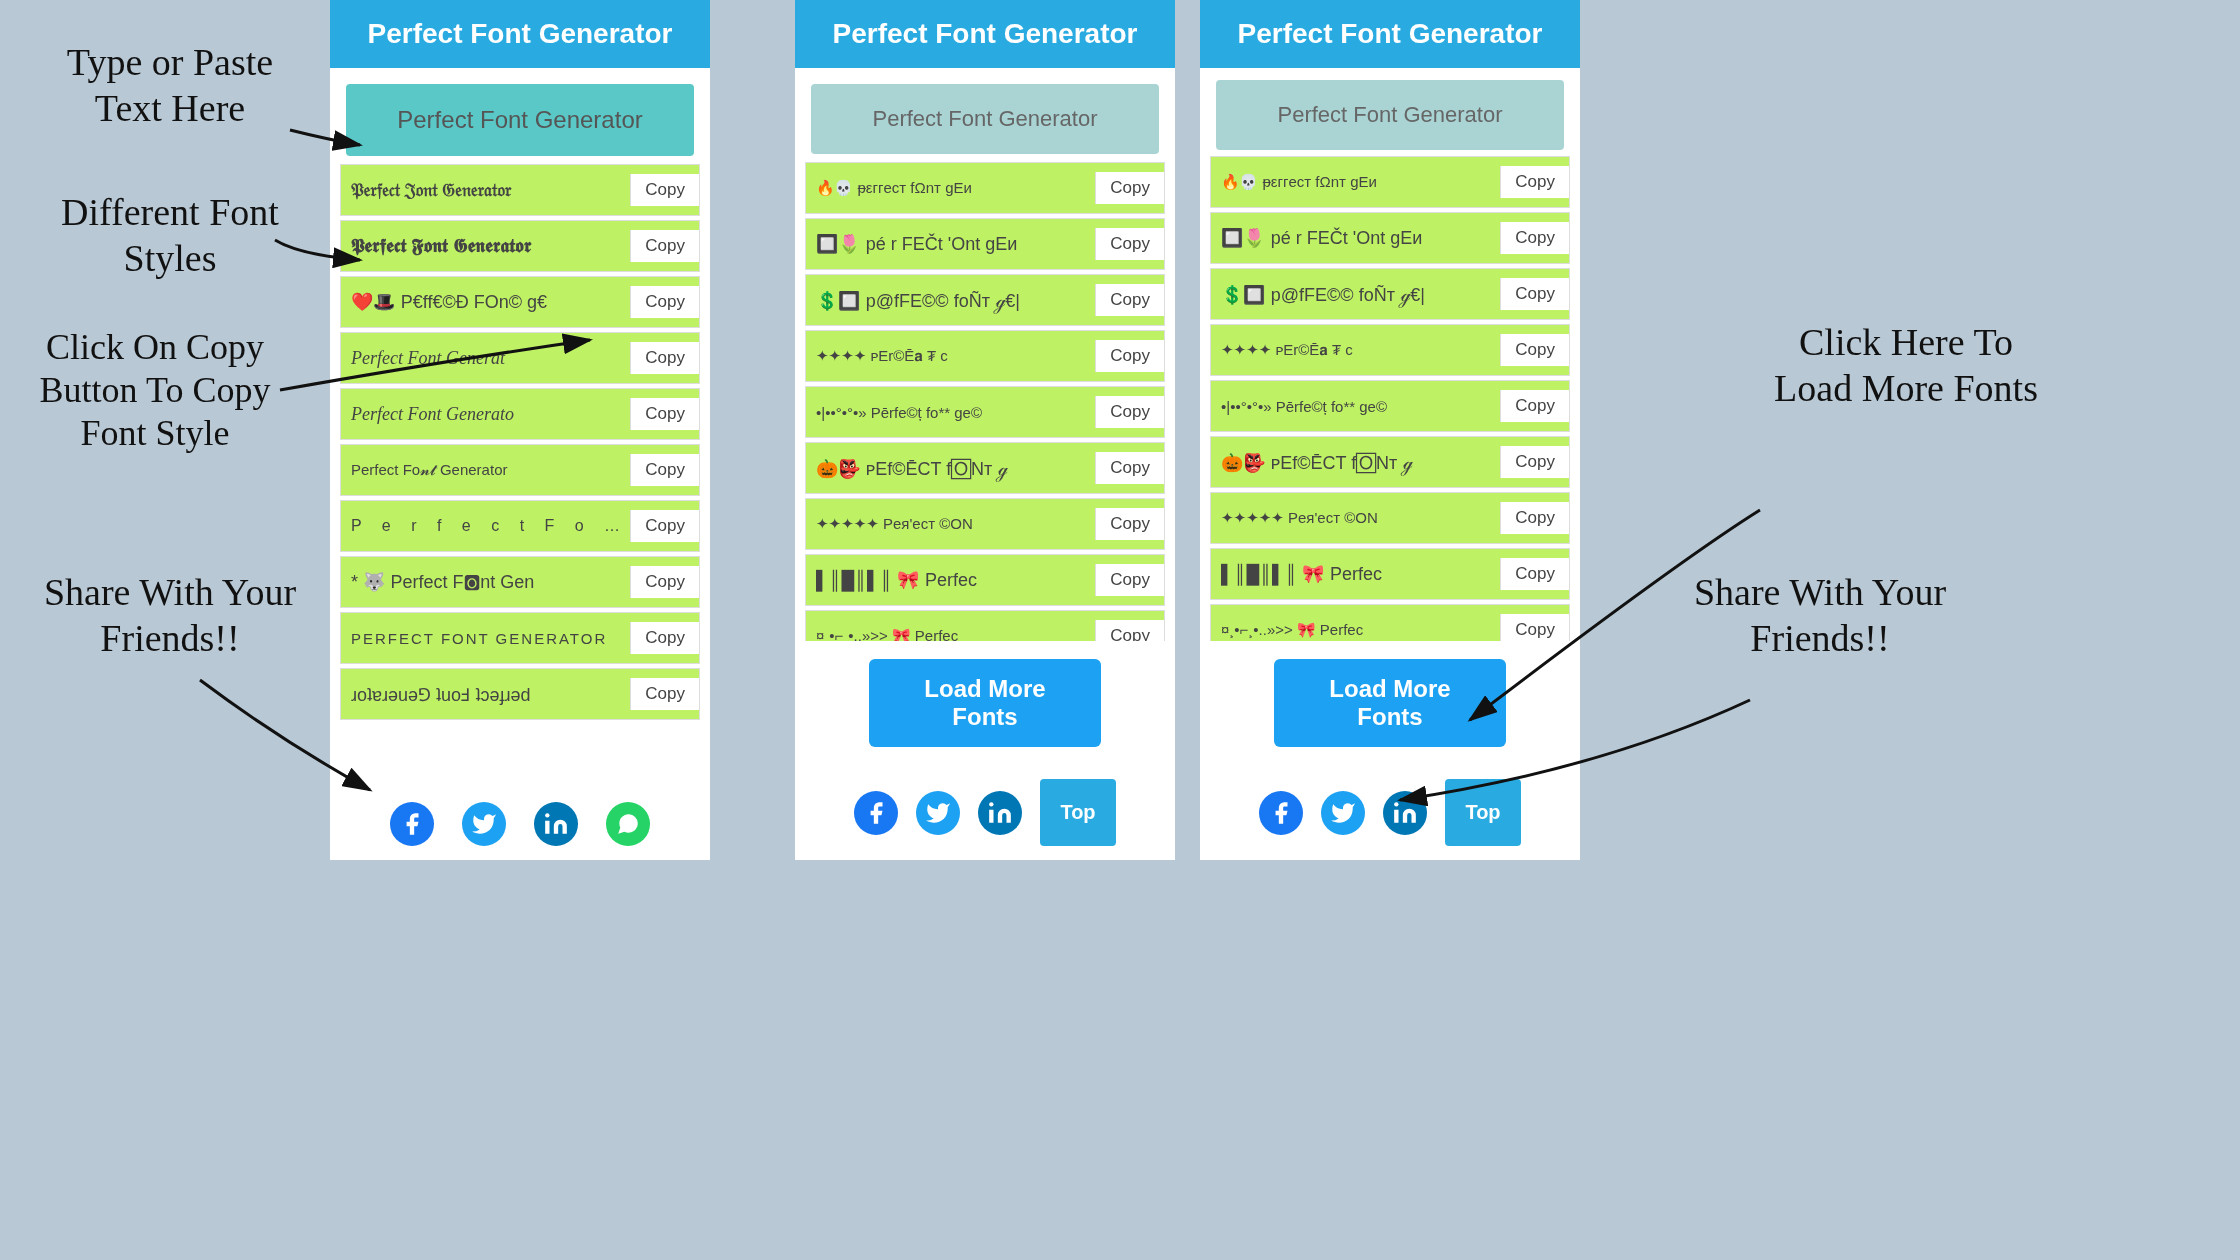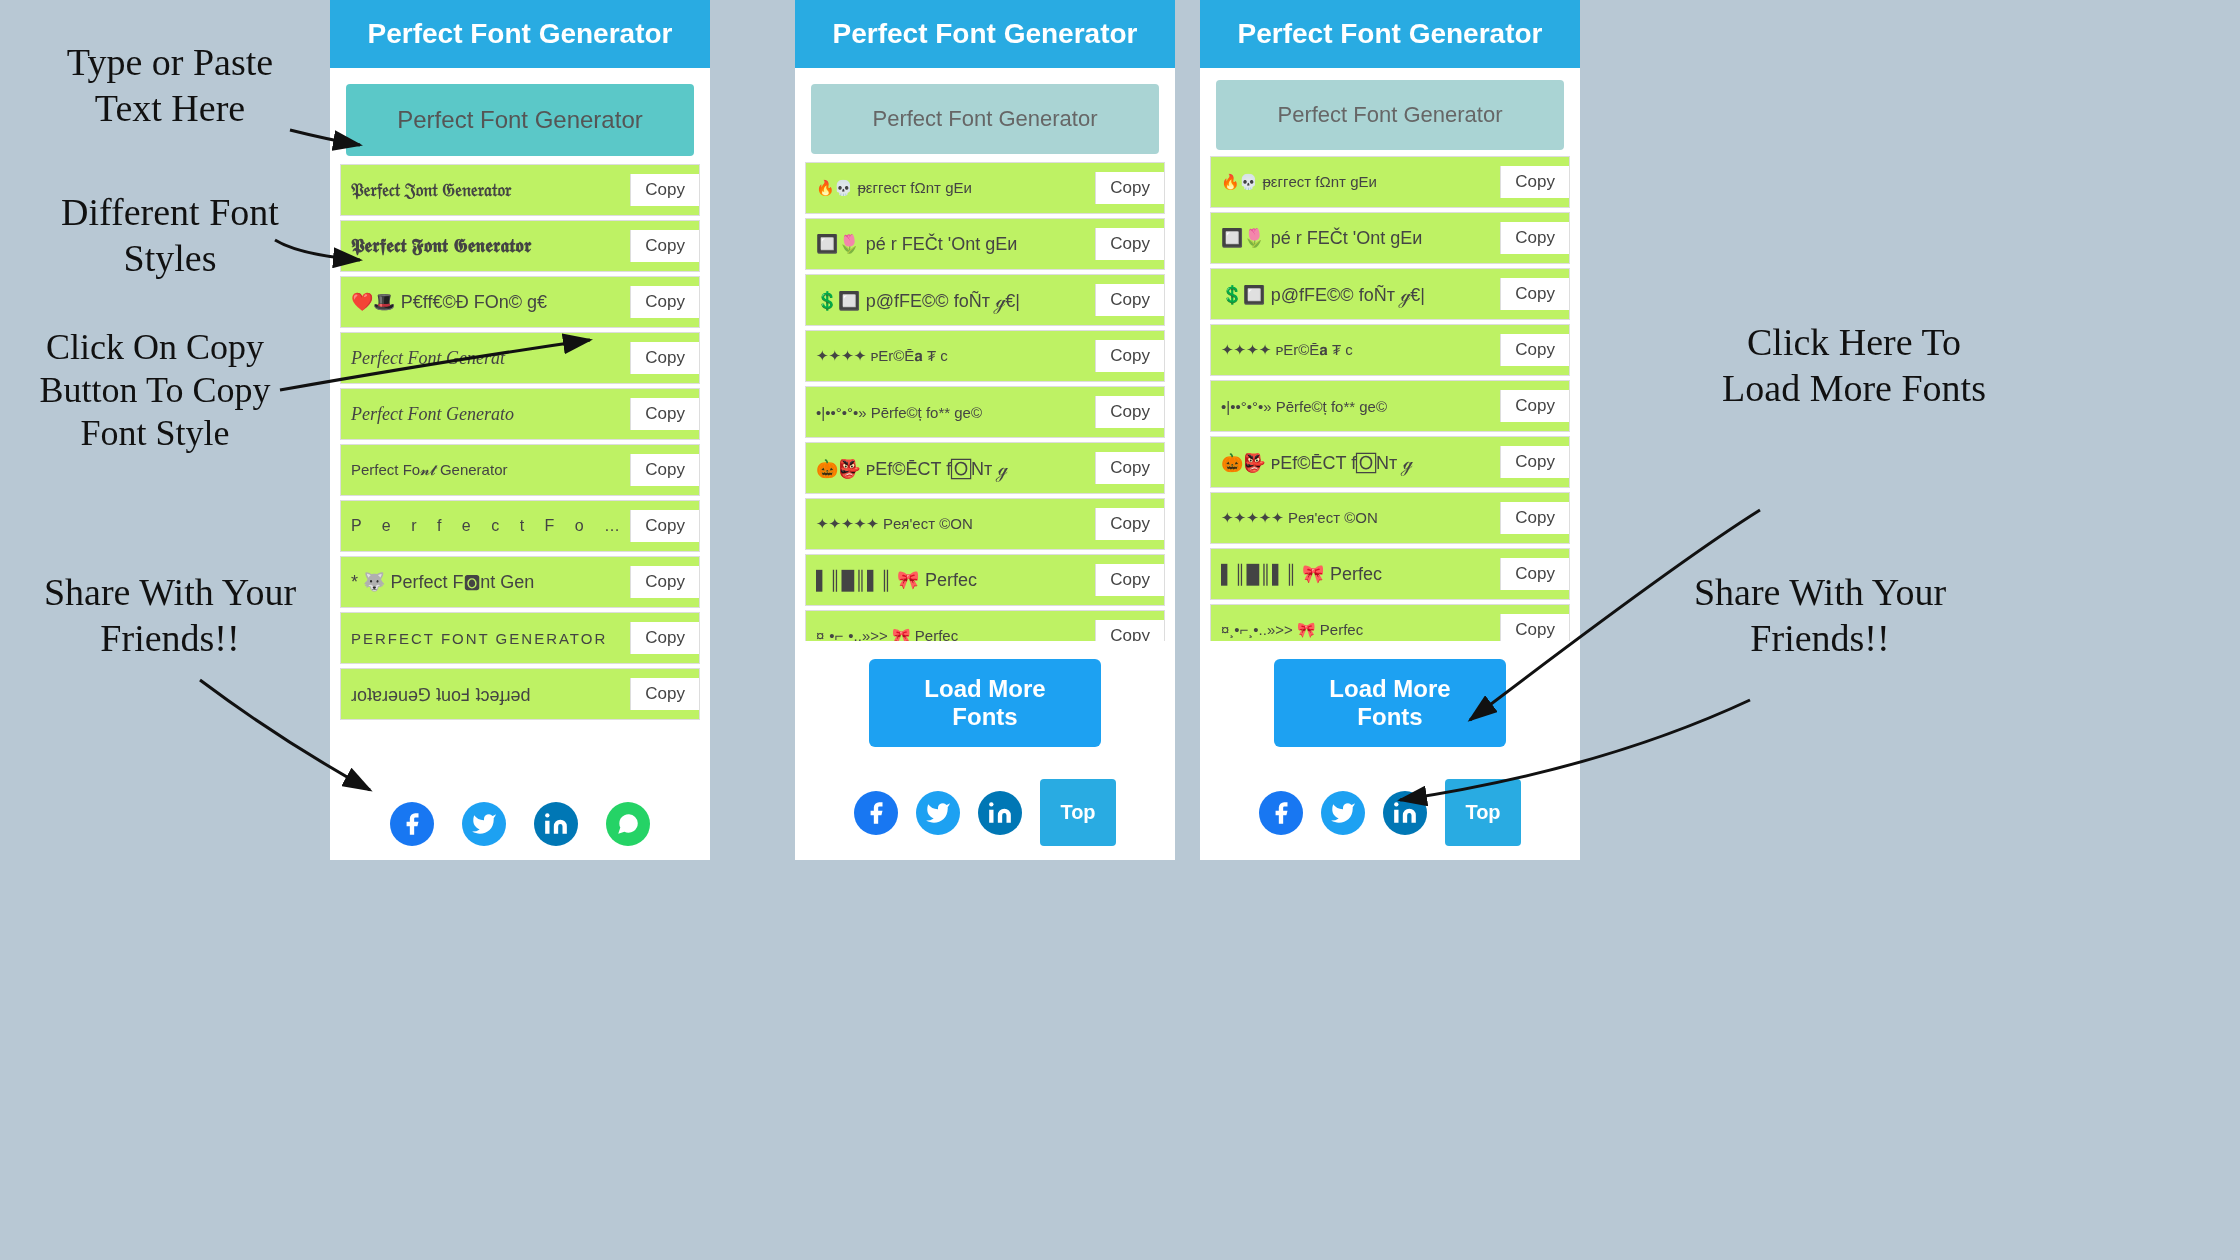--- a/index.html
+++ b/index.html
@@ -400,21 +400,21 @@
 </div>
 
 <div class="annotation" style="left:10px;top:326px;font-size:36px;width:290px;">
   Click On Copy Button To Copy Font Style
 </div>
 
 <div class="annotation" style="left:40px;top:570px;font-size:38px;width:260px;">
   Share With Your Friends!!
 </div>
 
-<div class="annotation" style="left:1704px;top:320px;font-size:38px;width:300px;">
+<div class="annotation" style="left:1756px;top:320px;font-size:38px;width:300px;">
   Click Here To Load More Fonts
 </div>
 
 <div class="annotation" style="left:1680px;top:570px;font-size:38px;width:280px;">
   Share With Your Friends!!
 </div>
 
 <svg class="arrows-overlay">
 
   <defs>

